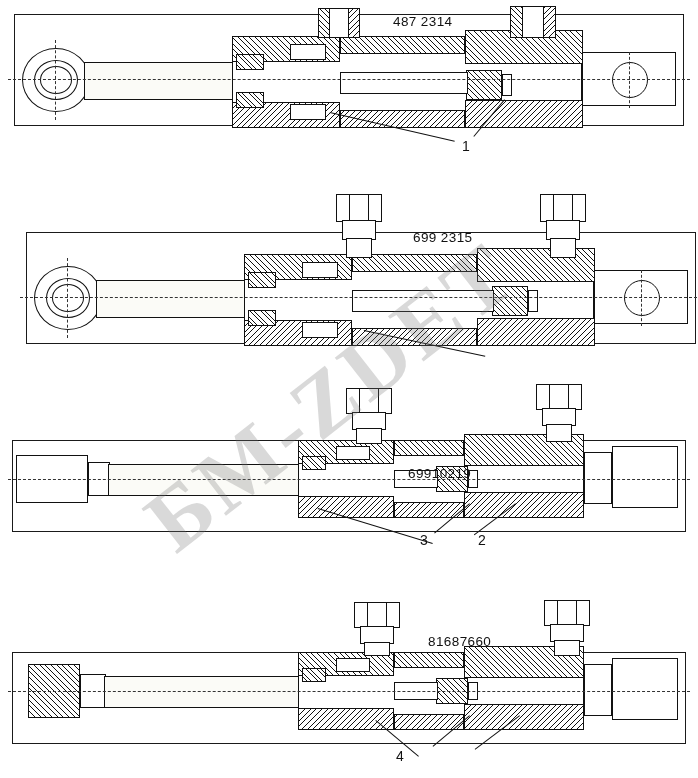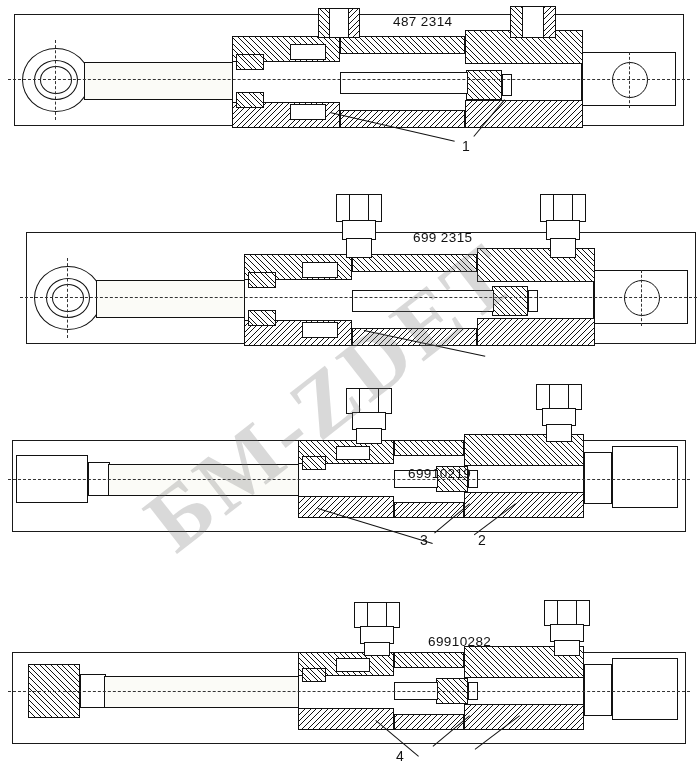--- a/index.html
+++ b/index.html
@@ -265,21 +265,21 @@
       <div class="hex hatch-rev" style="left:38px;top:0;width:12px;height:24px;"></div>
       <div class="neck" style="left:12px;top:24px;width:32px;height:16px;"></div>
       <div class="neck" style="left:16px;top:40px;width:24px;height:14px;"></div>
     </div>
 
     <div class="part" style="left:584px;top:74px;width:28px;height:52px;"></div>
     <div class="part" style="left:612px;top:68px;width:66px;height:62px;"></div>
 
     <div class="centerline" style="left:8px;top:101px;width:682px;"></div>
 
-    <div class="code" style="left:428px;top:44px;">69910282</div>
+    <div class="code" style="left:428px;top:44px;">81687660</div>
 
     <div class="leader" style="left:376px;top:130px;width:56px;transform:rotate(40deg);"></div>
     <div class="leader" style="left:470px;top:126px;width:48px;transform:rotate(140deg);"></div>
     <div class="leader" style="left:520px;top:126px;width:56px;transform:rotate(143deg);"></div>
     <div class="callout-num" style="left:396px;top:158px;">4</div>
   </div>
 
   <div class="watermark">БМ-ZDЕТ</div>
 
 </div>

